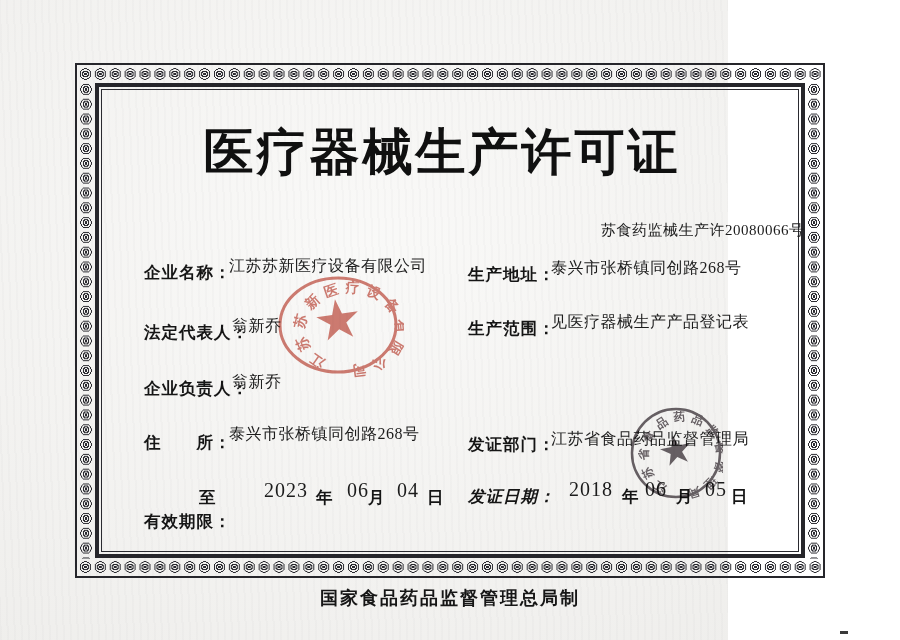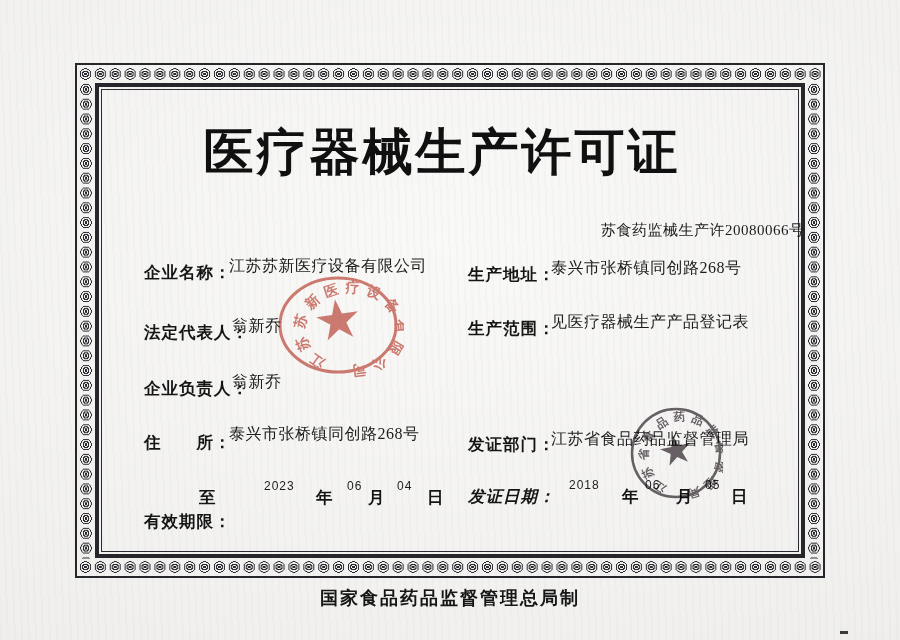--- a/index.html
+++ b/index.html
@@ -1,21 +1,21 @@
 <!DOCTYPE html>
 <html><head>
 <meta charset="utf-8">
 <style>
   html,body{margin:0;padding:0;}
   body{
     width:900px;height:640px;overflow:hidden;
     font-family:"Liberation Sans","DejaVu Sans",sans-serif;
   }
   .stage{
-    position:relative;width:900px;height:640px;
+    position:relative;width:728px;height:640px;
     background-color:#f3f2ef;
     background-image:
       repeating-linear-gradient(88deg, rgba(120,120,128,.030) 0 2px, rgba(0,0,0,0) 2px 7px),
       radial-gradient(130% 110% at 50% 38%, rgba(255,255,255,.55), rgba(40,40,45,.045));
   }
 
   
   .cert{
     position:absolute;left:75px;top:63px;width:750px;height:515px;
     border:2.5px solid #26262b;box-sizing:border-box;
@@ -49,23 +49,23 @@
     position:absolute;font-weight:700;font-size:16.5px;color:#151515;
     letter-spacing:1px;white-space:nowrap;
     font-family:"Liberation Sans","DejaVu Sans",sans-serif;
   }
   .val{
     position:absolute;font-weight:500;font-size:16px;color:#1c1c1c;
     letter-spacing:.5px;white-space:nowrap;
     font-family:"Liberation Serif","DejaVu Serif",serif;
   }
   .num{
-    position:absolute;font-weight:500;font-size:12px;color:#1c1c1c;
+    position:absolute;font-weight:500;font-size:20px;color:#1c1c1c;
     letter-spacing:1px;white-space:nowrap;
-    font-family:Liberation Sans, sans-serif;
+    font-family:Liberation Serif, serif;
   }
   .license-lbl{letter-spacing:4px;}
   .license-val{font-size:15px;margin-left:20px;}
   .footer{
     position:absolute;left:0;top:586px;width:900px;text-align:center;
     font-size:18px;font-weight:700;letter-spacing:2px;color:#161616;
   }
 
   
   .seal{position:absolute;mix-blend-mode:multiply;}

